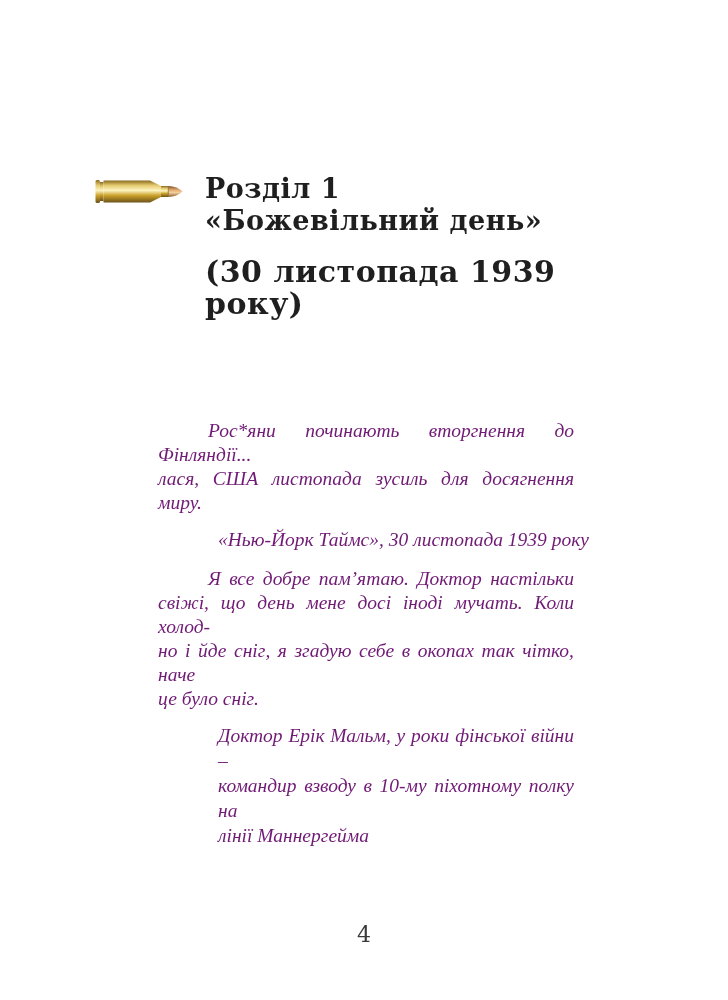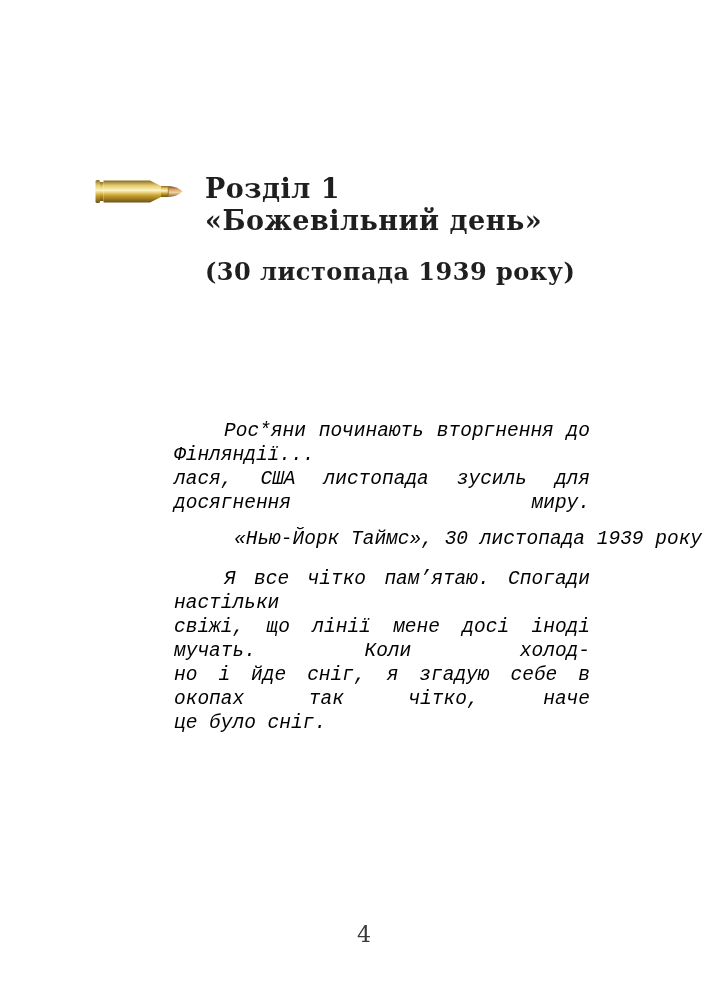--- a/index.html
+++ b/index.html
@@ -37,35 +37,34 @@
     font-size: 27px;
     line-height: 32px;
     letter-spacing: 0.5px;
   }
   .chapter-title {
     font-size: 27px;
     line-height: 32px;
     letter-spacing: 0.5px;
   }
   .chapter-subtitle {
-    font-size: 24px;
+    font-size: 30px;
     line-height: 32px;
     margin-top: 19px;
     letter-spacing: 0.5px;
   }
 
   
   .epigraph {
     position: absolute;
-    left: 174px;
+    left: 158px;
     width: 416px;
-    color: #000000;
+    color: #701a75;
     font-style: italic;
     font-size: 19.5px;
-    font-family: Liberation Mono, monospace;
   }
   .epi-1 { top: 419px; }
   .epi-2 { top: 567px; }
 
   .q-line {
     display: block;
     line-height: 24px;
     white-space: nowrap;
   }
   .q-line.just {
@@ -141,21 +140,26 @@
 
   <div class="epigraph epi-1">
     <span class="q-line just indent">Рос*яни починають вторгнення до Фінляндії...</span>
     <span class="q-line just">лася, США листопада зусиль для досягнення миру.</span>
     <div class="attribution">
       <span class="q-line">«Нью-Йорк Таймс», 30 листопада 1939 року</span>
     </div>
   </div>
 
   <div class="epigraph epi-2">
-    <span class="q-line just indent">Я все чітко пам’ятаю. Спогади настільки</span>
-    <span class="q-line just">свіжі, що лінії мене досі іноді мучать. Коли холод-</span>
+    <span class="q-line just indent">Я все добре пам’ятаю. Доктор настільки</span>
+    <span class="q-line just">свіжі, що день мене досі іноді мучать. Коли холод-</span>
     <span class="q-line just">но і йде сніг, я згадую себе в окопах так чітко, наче</span>
     <span class="q-line">це було сніг.</span>
+    <div class="attribution">
+      <span class="q-line just">Доктор Ерік Мальм, у роки фінської війни –</span>
+      <span class="q-line just">командир взводу в 10-му піхотному полку на</span>
+      <span class="q-line">лінії Маннергейма</span>
+    </div>
   </div>
 
   <div class="page-number">4</div>
 
 </div>
 
 </body></html>

